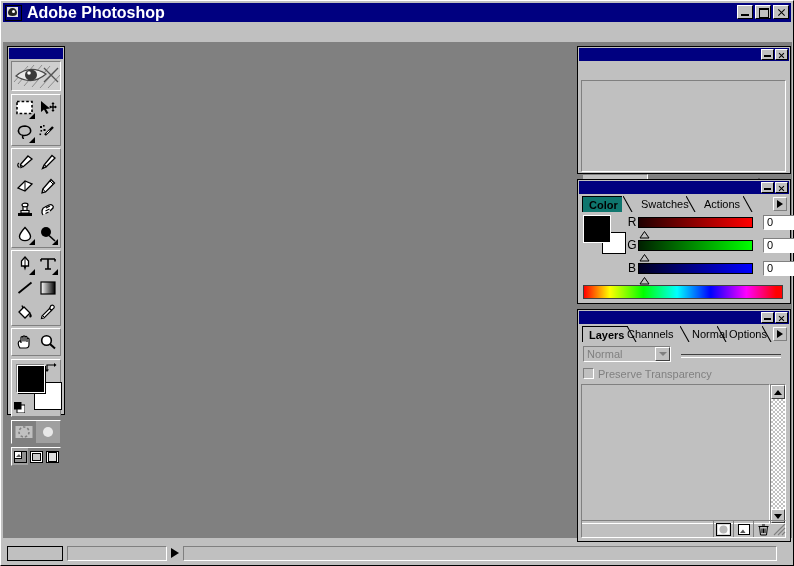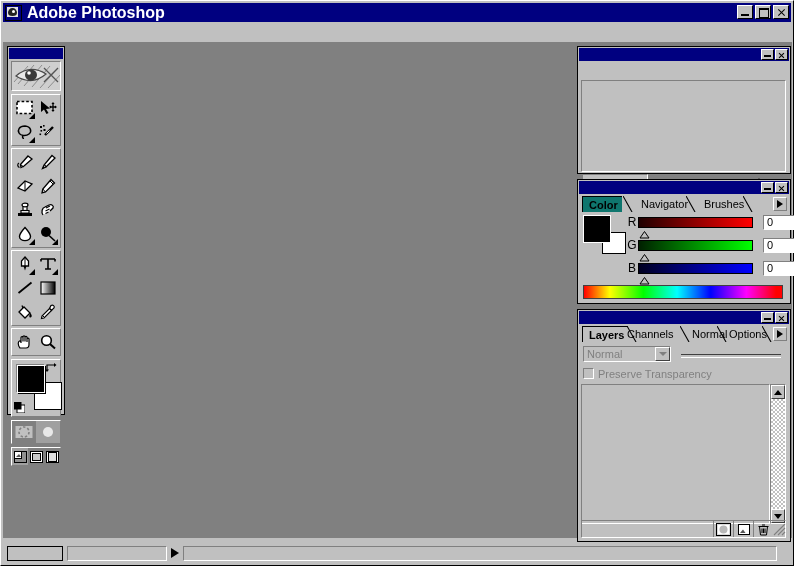--- a/index.html
+++ b/index.html
@@ -546,29 +546,29 @@
     <div class="tabstrip" style="margin-top:2px;">
       <div class="tab active" style="left:3px;background:#0f766e;border-top:1px solid #000;border-left:1px solid #000;">
         <span class="tlabel">Color</span>
       </div>
       <div class="tab-sep" style="left:44px;">
         <svg width="10" height="16">
             <path d="M0 0 L9 16" stroke="#000" stroke-width="1.1" fill="none"></path>
           </svg>
       </div>
       <div class="tab" style="left:56px;">
-        <span class="tlabel">Navigator</span>
+        <span class="tlabel">Swatches</span>
       </div>
       <div class="tab-sep" style="left:107px;">
         <svg width="10" height="16">
             <path d="M0 0 L9 16" stroke="#000" stroke-width="1.1" fill="none"></path>
           </svg>
       </div>
       <div class="tab" style="left:119px;">
-        <span class="tlabel">Brushes</span>
+        <span class="tlabel">Actions</span>
       </div>
       <div class="tab-sep" style="left:164px;">
         <svg width="10" height="16">
             <path d="M0 0 L9 16" stroke="#000" stroke-width="1.1" fill="none"></path>
           </svg>
       </div>
       <div class="menu-arrow">
           <i></i>
         </div>
     </div>

